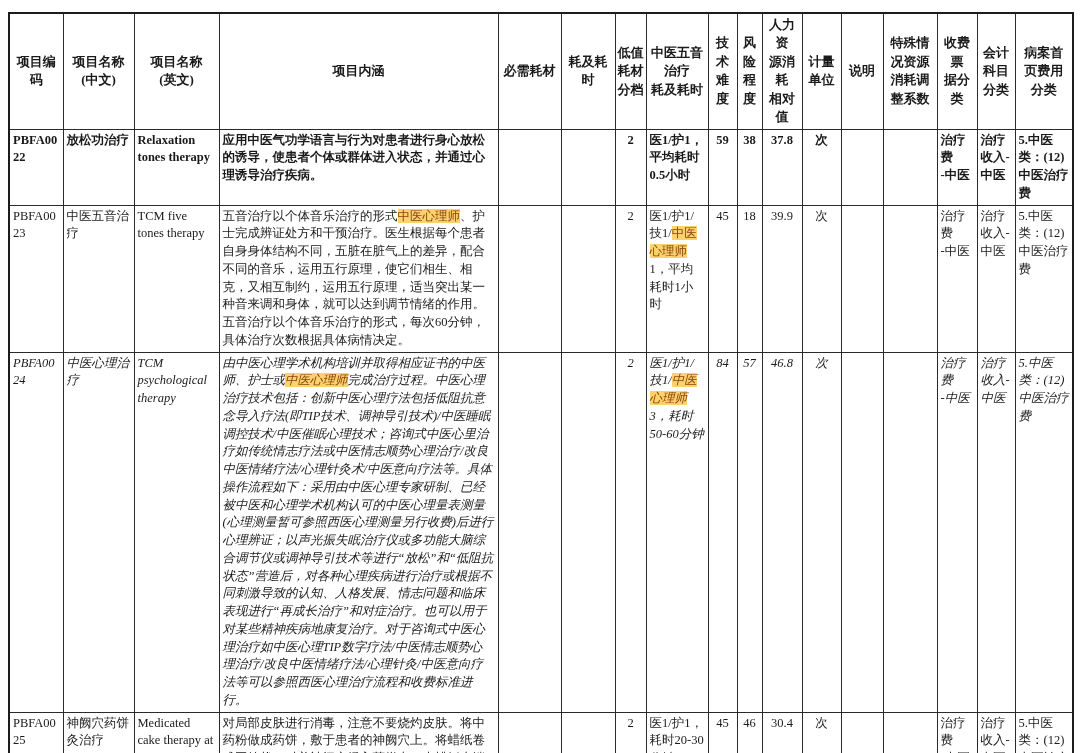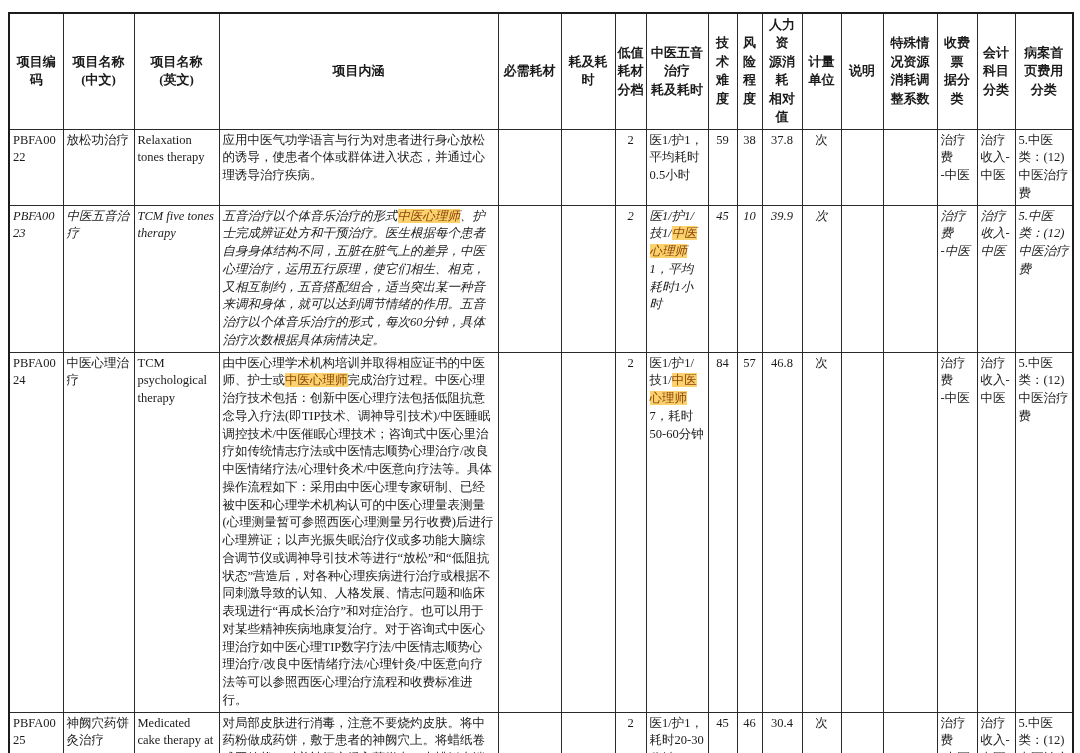--- a/index.html
+++ b/index.html
@@ -29,23 +29,23 @@
   }
   .grid th {
     vertical-align: middle;
     text-align: center;
     font-weight: bold;
     font-size: 13px;
     height: 70px;
     padding: 2px 1px;
   }
   
-  .grid tbody tr:nth-child(1) td { height: 70px; }
-  .grid tbody tr:nth-child(2) td { height: 105px; font-style: italic; }
-  .grid tbody tr:nth-child(3) td { height: 272px; }
+  .grid tbody tr:nth-child(1) td { height: 70px; font-weight: bold; }
+  .grid tbody tr:nth-child(2) td { height: 105px; }
+  .grid tbody tr:nth-child(3) td { height: 272px; font-style: italic; }
   .grid tbody tr:nth-child(4) td { height: 74px; }
   .grid tbody tr:nth-child(5) td { height: 90px; }
   
   td.c0, td.c1, td.c2, td.c3, td.c4, td.c5, td.c7, td.c12, td.c13, td.c14, td.c15, td.c16 { text-align: left; }
   td.c6, td.c8, td.c9, td.c10, td.c11 { text-align: center; }
   .hl {
     background: var(--hl-bg, #fbd26b);
     color: var(--hl-text, #8c4510);
   }
 </style>
@@ -136,47 +136,47 @@
 -中医</td>
           <td class="c15">治疗
 收入-
 中医</td>
           <td class="c16">5.中医类：(12)中医治疗费</td>
         </tr>
         <tr>
           <td class="c0">PBFA0023</td>
           <td class="c1">中医五音治疗</td>
           <td class="c2">TCM five tones therapy</td>
-          <td class="c3"><span>五音治疗以个体音乐治疗的形式</span><span class="hl">中医心理师</span><span>、护士完成辨证处方和干预治疗。医生根据每个患者自身身体结构不同，五脏在脏气上的差异，中医心理治疗，运用五行原理，使它们相生、相克，又相互制约，五音搭配组合，适当突出某一种音来调和身体，就可以达到调节情绪的作用。五音治疗以个体音乐治疗的形式，每次60分钟，具体治疗次数根据具体病情决定。</span></td>
+          <td class="c3"><span>五音治疗以个体音乐治疗的形式</span><span class="hl">中医心理师</span><span>、护士完成辨证处方和干预治疗。医生根据每个患者自身身体结构不同，五脏在脏气上的差异，配合不同的音乐，运用五行原理，使它们相生、相克，又相互制约，运用五行原理，适当突出某一种音来调和身体，就可以达到调节情绪的作用。五音治疗以个体音乐治疗的形式，每次60分钟，具体治疗次数根据具体病情决定。</span></td>
           <td class="c4"></td>
           <td class="c5"></td>
           <td class="c6">2</td>
           <td class="c7"><span>医1/护1/技1/</span><span class="hl">中医心理师</span><span>1，平均耗时1小时</span></td>
           <td class="c8">45</td>
-          <td class="c9">10</td>
+          <td class="c9">18</td>
           <td class="c10">39.9</td>
           <td class="c11">次</td>
           <td class="c12"></td>
           <td class="c13"></td>
           <td class="c14">治疗费
 -中医</td>
           <td class="c15">治疗
 收入-
 中医</td>
           <td class="c16">5.中医类：(12)中医治疗费</td>
         </tr>
         <tr>
           <td class="c0">PBFA0024</td>
           <td class="c1">中医心理治疗</td>
           <td class="c2">TCM psychological therapy</td>
           <td class="c3"><span>由中医心理学术机构培训并取得相应证书的中医师、护士或</span><span class="hl">中医心理师</span><span>完成治疗过程。中医心理治疗技术包括：创新中医心理疗法包括低阻抗意念导入疗法(即TIP技术、调神导引技术)/中医睡眠调控技术/中医催眠心理技术；咨询式中医心里治疗如传统情志疗法或中医情志顺势心理治疗/改良中医情绪疗法/心理针灸术/中医意向疗法等。具体操作流程如下：采用由中医心理专家研制、已经被中医和心理学术机构认可的中医心理量表测量(心理测量暂可参照西医心理测量另行收费)后进行心理辨证；以声光振失眠治疗仪或多功能大脑综合调节仪或调神导引技术等进行“放松”和“低阻抗状态”营造后，对各种心理疾病进行治疗或根据不同刺激导致的认知、人格发展、情志问题和临床表现进行“再成长治疗”和对症治疗。也可以用于对某些精神疾病地康复治疗。对于咨询式中医心理治疗如中医心理TIP数字疗法/中医情志顺势心理治疗/改良中医情绪疗法/心理针灸/中医意向疗法等可以参照西医心理治疗流程和收费标准进行。</span></td>
           <td class="c4"></td>
           <td class="c5"></td>
           <td class="c6">2</td>
-          <td class="c7"><span>医1/护1/技1/</span><span class="hl">中医心理师</span><span>7，耗时50-60分钟</span></td>
+          <td class="c7"><span>医1/护1/技1/</span><span class="hl">中医心理师</span><span>3，耗时50-60分钟</span></td>
           <td class="c8">84</td>
           <td class="c9">57</td>
           <td class="c10">46.8</td>
           <td class="c11">次</td>
           <td class="c12"></td>
           <td class="c13"></td>
           <td class="c14">治疗费
 -中医</td>
           <td class="c15">治疗
 收入-

